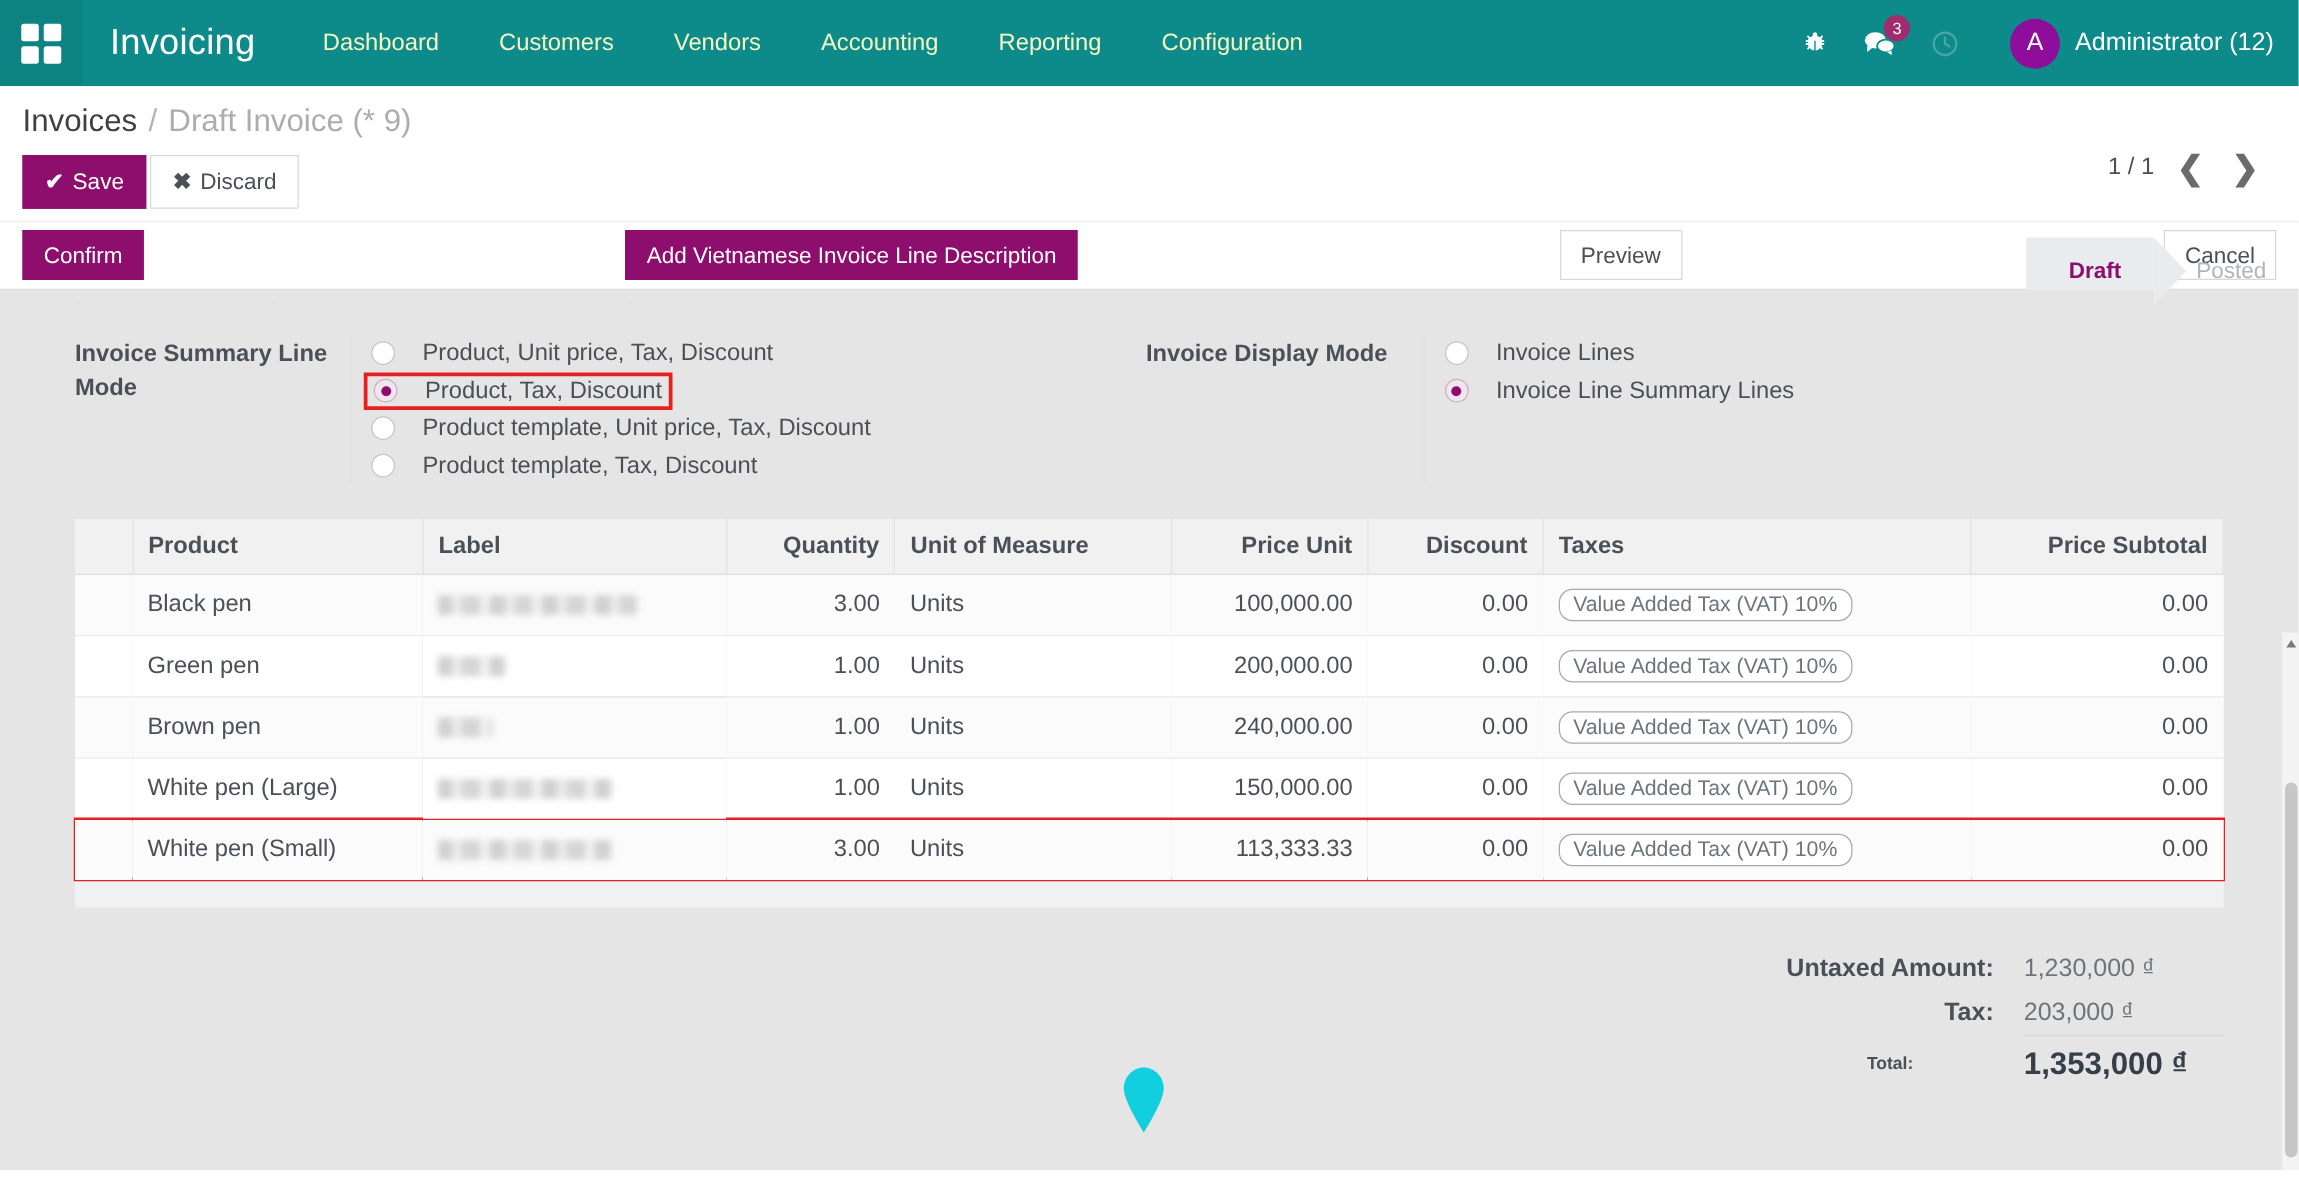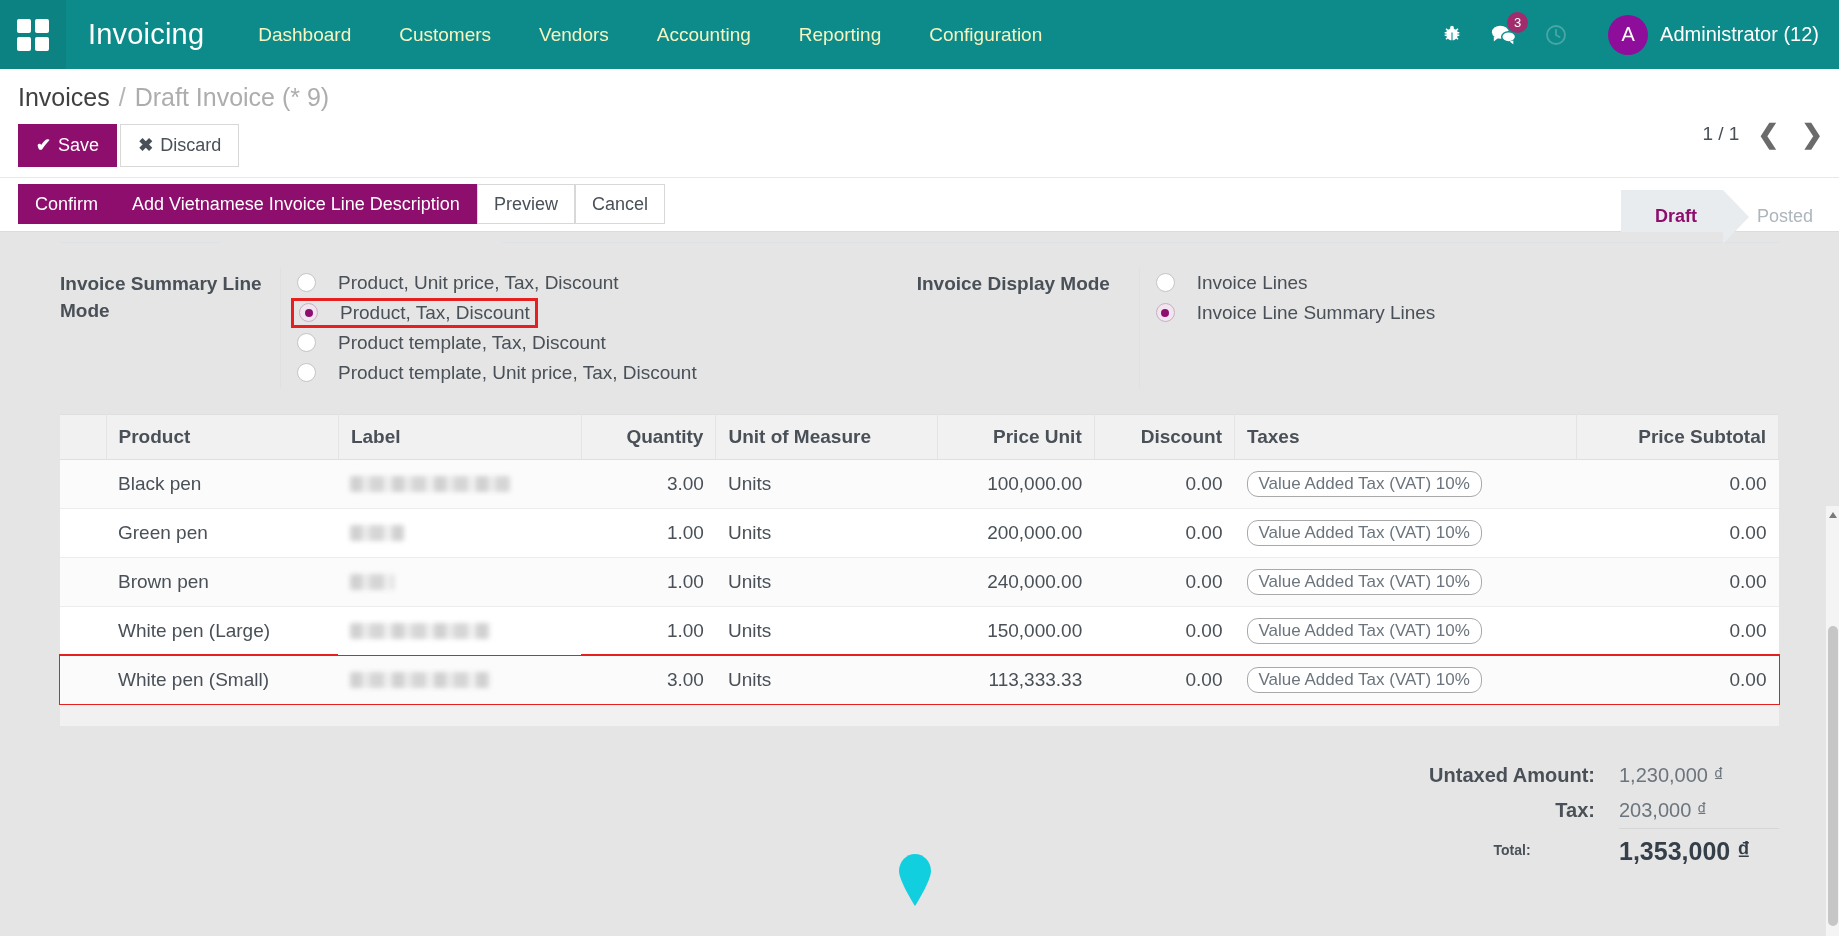--- a/index.html
+++ b/index.html
@@ -98,35 +98,36 @@
     white-space: nowrap;
     background: #ffffff;
     border-radius: 0;
     font-family: "Liberation Sans", sans-serif;
   }
   .btn-primary { background: #8e0e6e; color: #ffffff; border-color: #8e0e6e; }
   .btn-light { background: #ffffff; color: #495057; border-color: #d8d8d8; }
   .btn .gl { margin-right: 7px; font-weight: bold; }
 
   .pager {
-    position: absolute; right: 16px; top: 52px;
+    position: absolute; right: 32px; top: 52px;
     display: flex; align-items: center; gap: 18px;
     font-size: 19px; color: #495057; text-align: center;
   }
   .pager-arrows { display: flex; gap: 22px; align-items: center; }
   .pg-arrow { color: #6b6b6b; font-size: 26px; cursor: pointer; line-height: 1; font-weight: bold; }
 
   
   .action-bar {
     background: #ffffff;
     border-bottom: 1px solid #dcdcdc;
     padding: 0 18px;
     height: 54px;
     display: flex; align-items: center;
     position: relative;
+    justify-content: space-between;
   }
   .action-bar .btn { padding: 8px 16px; }
   .statusbar {
     position: absolute; right: 0px; top: 12px; height: 54px;
     display: flex; align-items: stretch;
   }
   .status-item {
     display: flex; align-items: center;
     font-size: 18px;
     padding: 0 26px 0 34px;
@@ -408,25 +409,25 @@
         <label class="radio-opt">
           <span class="rdo"></span>
           <span>Product, Unit price, Tax, Discount</span>
         </label>
         <label class="radio-opt marked">
           <span class="rdo on"></span>
           <span>Product, Tax, Discount</span>
         </label>
         <label class="radio-opt">
           <span class="rdo"></span>
-          <span>Product template, Tax, Discount</span>
+          <span>Product template, Unit price, Tax, Discount</span>
         </label>
         <label class="radio-opt">
           <span class="rdo"></span>
-          <span>Product template, Unit price, Tax, Discount</span>
+          <span>Product template, Tax, Discount</span>
         </label>
       </div>
     </div>
 
     <div class="group group2">
       <div class="grp-label">Invoice Display Mode</div>
       <div class="radio-col">
         <label class="radio-opt">
           <span class="rdo"></span>
           <span>Invoice Lines</span>

